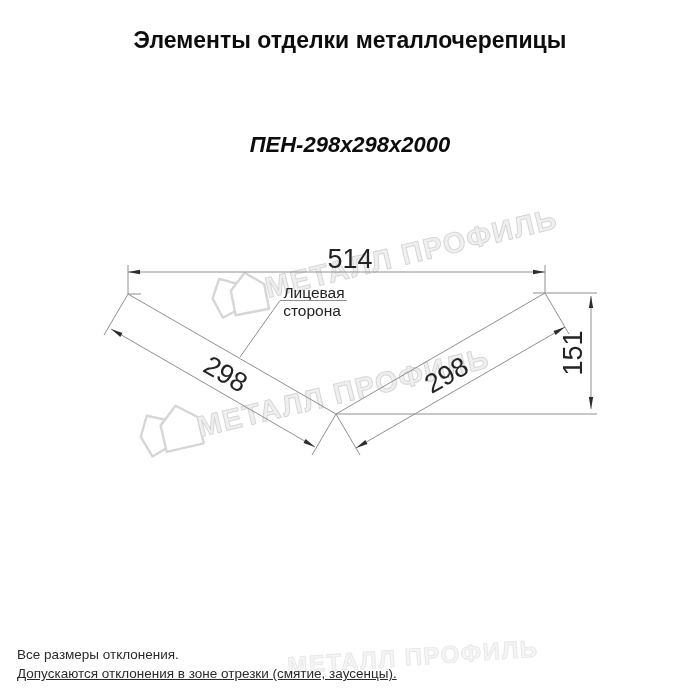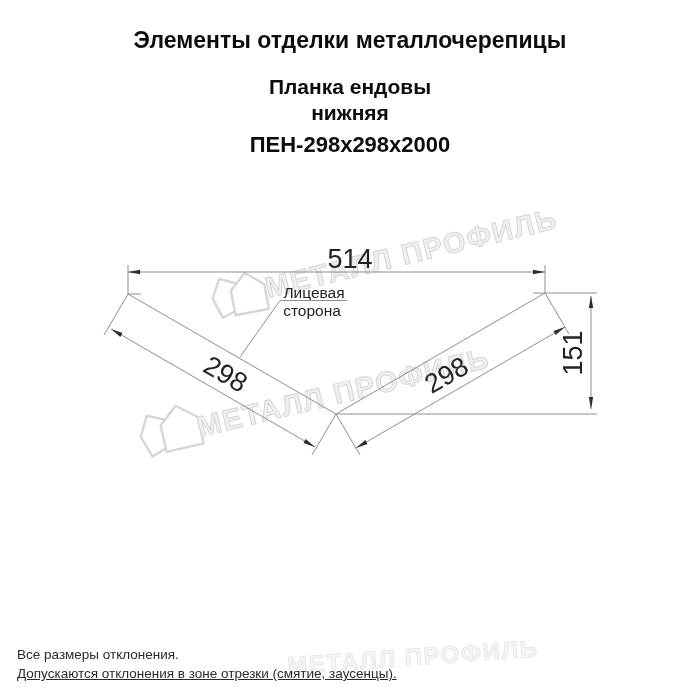--- a/index.html
+++ b/index.html
@@ -1,44 +1,40 @@
 <!DOCTYPE html>
 <html><head>
 <meta charset="utf-8">
 <style>
   html,body{margin:0;padding:0;background:#ffffff;}
   #page{position:relative;width:700px;height:700px;background:#ffffff;overflow:hidden;
         font-family:"Liberation Sans","DejaVu Sans",sans-serif;}
   .hdr{position:absolute;left:0;width:700px;text-align:center;color:#0d0d0d;font-weight:bold;}
   #title{top:26px;font-size:23px;line-height:28px;letter-spacing:0px;}
   #subtitle{top:74px;font-size:21px;line-height:26px;}
-  #model{top:132px;font-size:22px;line-height:26px;}
+  #model{top:132px;font-size:22px;line-height:26px;font-style:italic;}
   #drawing-svg{position:absolute;left:0;top:0;width:700px;height:700px;}
   .thin{stroke:#8f8f8f;stroke-width:1;fill:none;}
   .arrow{fill:#2d2d2d;stroke:none;}
   .dim-num{font-family:"Liberation Sans","DejaVu Sans",sans-serif;font-size:27px;fill:#232323;}
   .face-lbl{font-family:"Liberation Sans","DejaVu Sans",sans-serif;font-size:15.5px;fill:#232323;}
   .wm-text{font-family:"Liberation Sans","DejaVu Sans",sans-serif;font-size:29px;font-weight:bold;
            letter-spacing:1.5px;fill:#efefef;stroke:#d4d4d4;stroke-width:0.9;}
   .wm-text.faint{font-size:24px;fill:#f5f5f5;stroke:#e7e7e7;}
   .wm-house{fill:#ffffff;stroke:#d6d6d6;stroke-width:2.4;stroke-linejoin:round;}
   .note{position:absolute;left:17px;color:#2a2a2a;font-size:13.5px;line-height:19px;}
   #note1{top:645px;}
   #note2{top:664px;text-decoration:underline;}
 </style>
 </head>
 <body>
 
 <div id="page">
 
   <div id="title" class="hdr">Элементы отделки металлочерепицы</div>
-  <div id="subtitle" class="hdr">
-    <div>Планка ендовы</div>
-    <div>нижняя</div>
-  </div>
   <div id="model" class="hdr">ПЕН-298х298х2000</div>
 
   <svg id="drawing-svg" viewBox="0 0 700 700" xmlns="http://www.w3.org/2000/svg">
 
     <g>
       <g>
         <path class="wm-house" transform="translate(206,286) rotate(-28)" d="M0,14 L15,0 L30,14 L30,36 L0,36 Z"></path>
         <path class="wm-house" transform="translate(228,276) rotate(-11)" d="M0,15 L17,0 L34,15 L34,40 L0,40 Z"></path>
       </g>
       <text class="wm-text" transform="translate(268,298) rotate(-13.6)">МЕТАЛЛ ПРОФИЛЬ</text>

